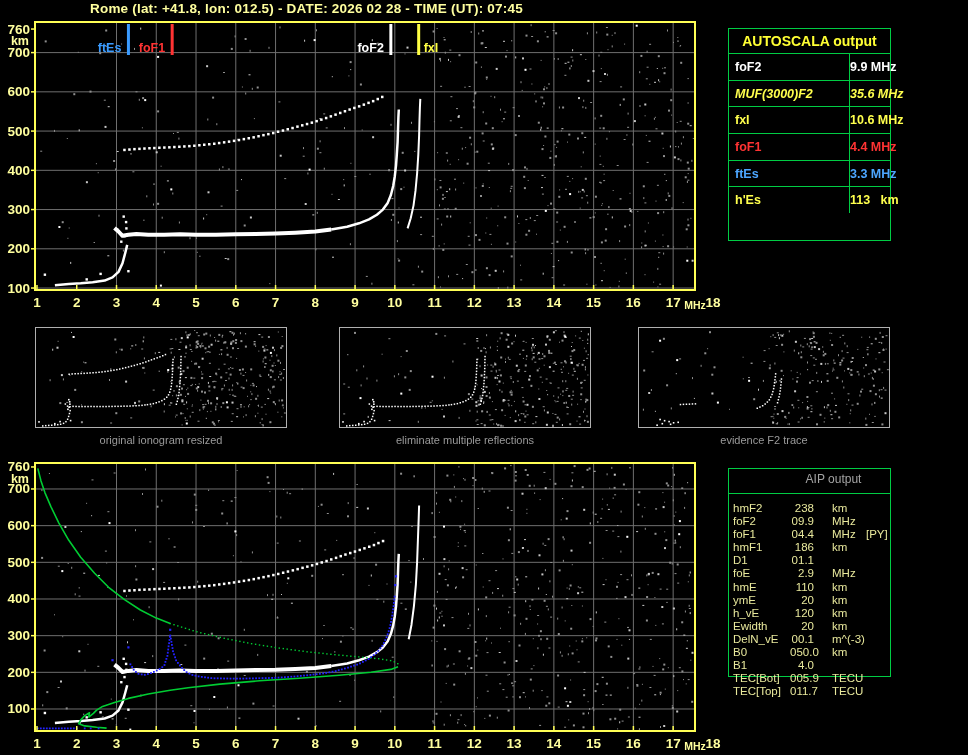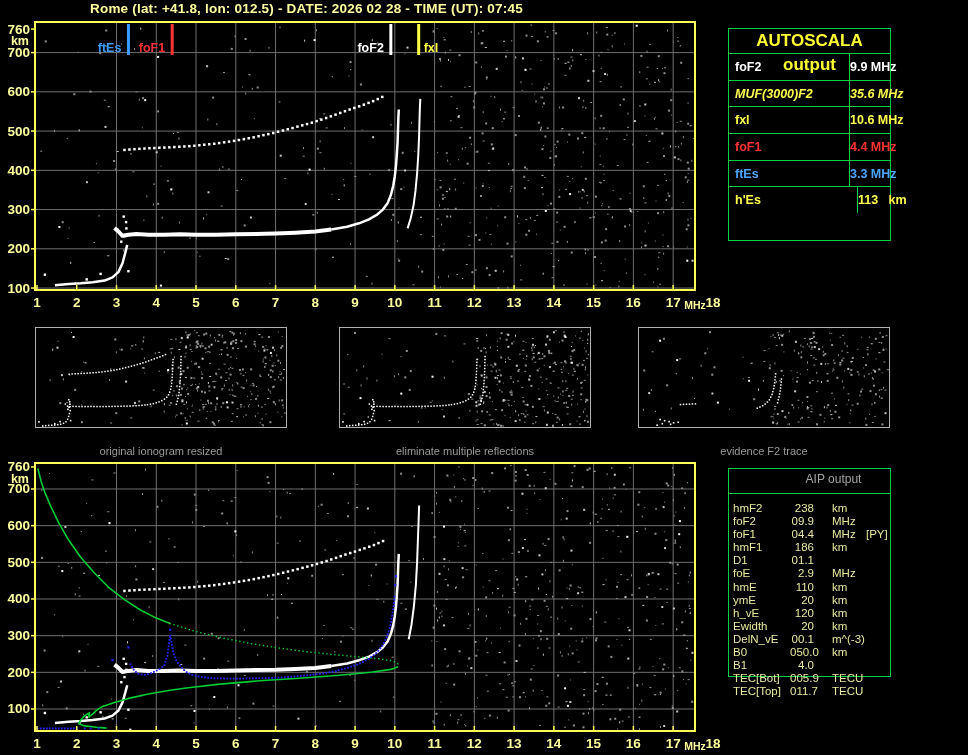--- a/index.html
+++ b/index.html
@@ -3,28 +3,28 @@
 <meta charset="utf-8">
 <style>
   html,body{margin:0;padding:0;background:#000;}
   #app{position:relative;width:968px;height:755px;background:#000;overflow:hidden;
        font-family:"Liberation Sans",sans-serif;}
   .abs{position:absolute;}
   #title{left:90px;top:1px;color:#ffff9e;font-weight:bold;font-size:13.5px;letter-spacing:.2px;white-space:pre;}
   svg{display:block;}
   
   .as-box{left:728px;top:28px;width:163px;height:213px;border:1px solid #00cc44;box-sizing:border-box;}
-  .as-head{height:24px;line-height:24px;text-align:center;color:#ffff33;font-weight:bold;font-size:17px;}
+  .as-head{height:24px;line-height:24px;text-align:center;color:#ffff33;font-weight:bold;font-size:14px;}
   .as-row{display:grid;grid-template-columns:84px 1fr;height:26.7px;box-sizing:border-box;border-top:1px solid #00cc44;font-weight:bold;font-size:12.5px;}
   .as-row .p{padding-left:6px;display:flex;align-items:center;}
   .as-row .v{border-left:1px solid #00cc44;display:flex;align-items:center;justify-content:center;white-space:pre;margin-left:36px;}
   
   .thumb{top:327px;width:252px;height:101px;border:1px solid #b0b0b0;box-sizing:border-box;background:#000;}
   #thumb1{left:35px;} #thumb2{left:339px;} #thumb3{left:638px;}
-  .caption{top:434px;width:252px;text-align:center;color:#9a9a9a;font-size:11px;margin-top:11px;}
+  .caption{top:434px;width:252px;text-align:center;color:#9a9a9a;font-size:11px;}
   #cap1{left:35px;} #cap2{left:339px;} #cap3{left:638px;}
   
   .aip-box{left:728px;top:468px;width:163px;height:209px;border:1px solid #00cc44;box-sizing:border-box;}
   .aip-head{left:752px;top:472px;width:163px;text-align:center;color:#a3a3a3;font-size:12px;}
   .aip-sep{left:729px;top:493px;width:161px;height:1px;background:#00cc44;}
   .aip-rows{left:733px;top:502px;width:175px;color:#e8e89c;font-size:11.5px;}
   .aip-row{display:grid;grid-template-columns:57px 24px 52px auto;height:13.1px;line-height:13px;white-space:pre;}
   .aip-row .v{text-align:right;}
   .aip-row .u{padding-left:18px;}
 </style>
@@ -806,21 +806,21 @@
       <div class="v">10.6 MHz</div>
     </div>
     <div class="as-row" id="as-row-4" style="color: rgb(255, 51, 51);">
       <div class="p">foF1</div>
       <div class="v">4.4 MHz</div>
     </div>
     <div class="as-row" id="as-row-5" style="color: rgb(77, 166, 255);">
       <div class="p">ftEs</div>
       <div class="v">3.3 MHz</div>
     </div>
-    <div class="as-row" id="as-row-6" style="color: rgb(255, 255, 77); gap: 8px;">
+    <div class="as-row" id="as-row-6" style="color: rgb(255, 255, 77);">
       <div class="p">h'Es</div>
       <div class="v">113   km</div>
     </div>
   </div>
 
   <div class="abs thumb" id="thumb1">
     <svg id="tsvg0" width="250" height="99">
         <rect x="108.3" y="44.5" width="1" height="1" fill="#8f8f8f"></rect>
         <rect x="221.4" y="84.7" width="1" height="1" fill="#8f8f8f"></rect>
         <rect x="48.5" y="34.3" width="2" height="1" fill="#c8c8c8"></rect>

